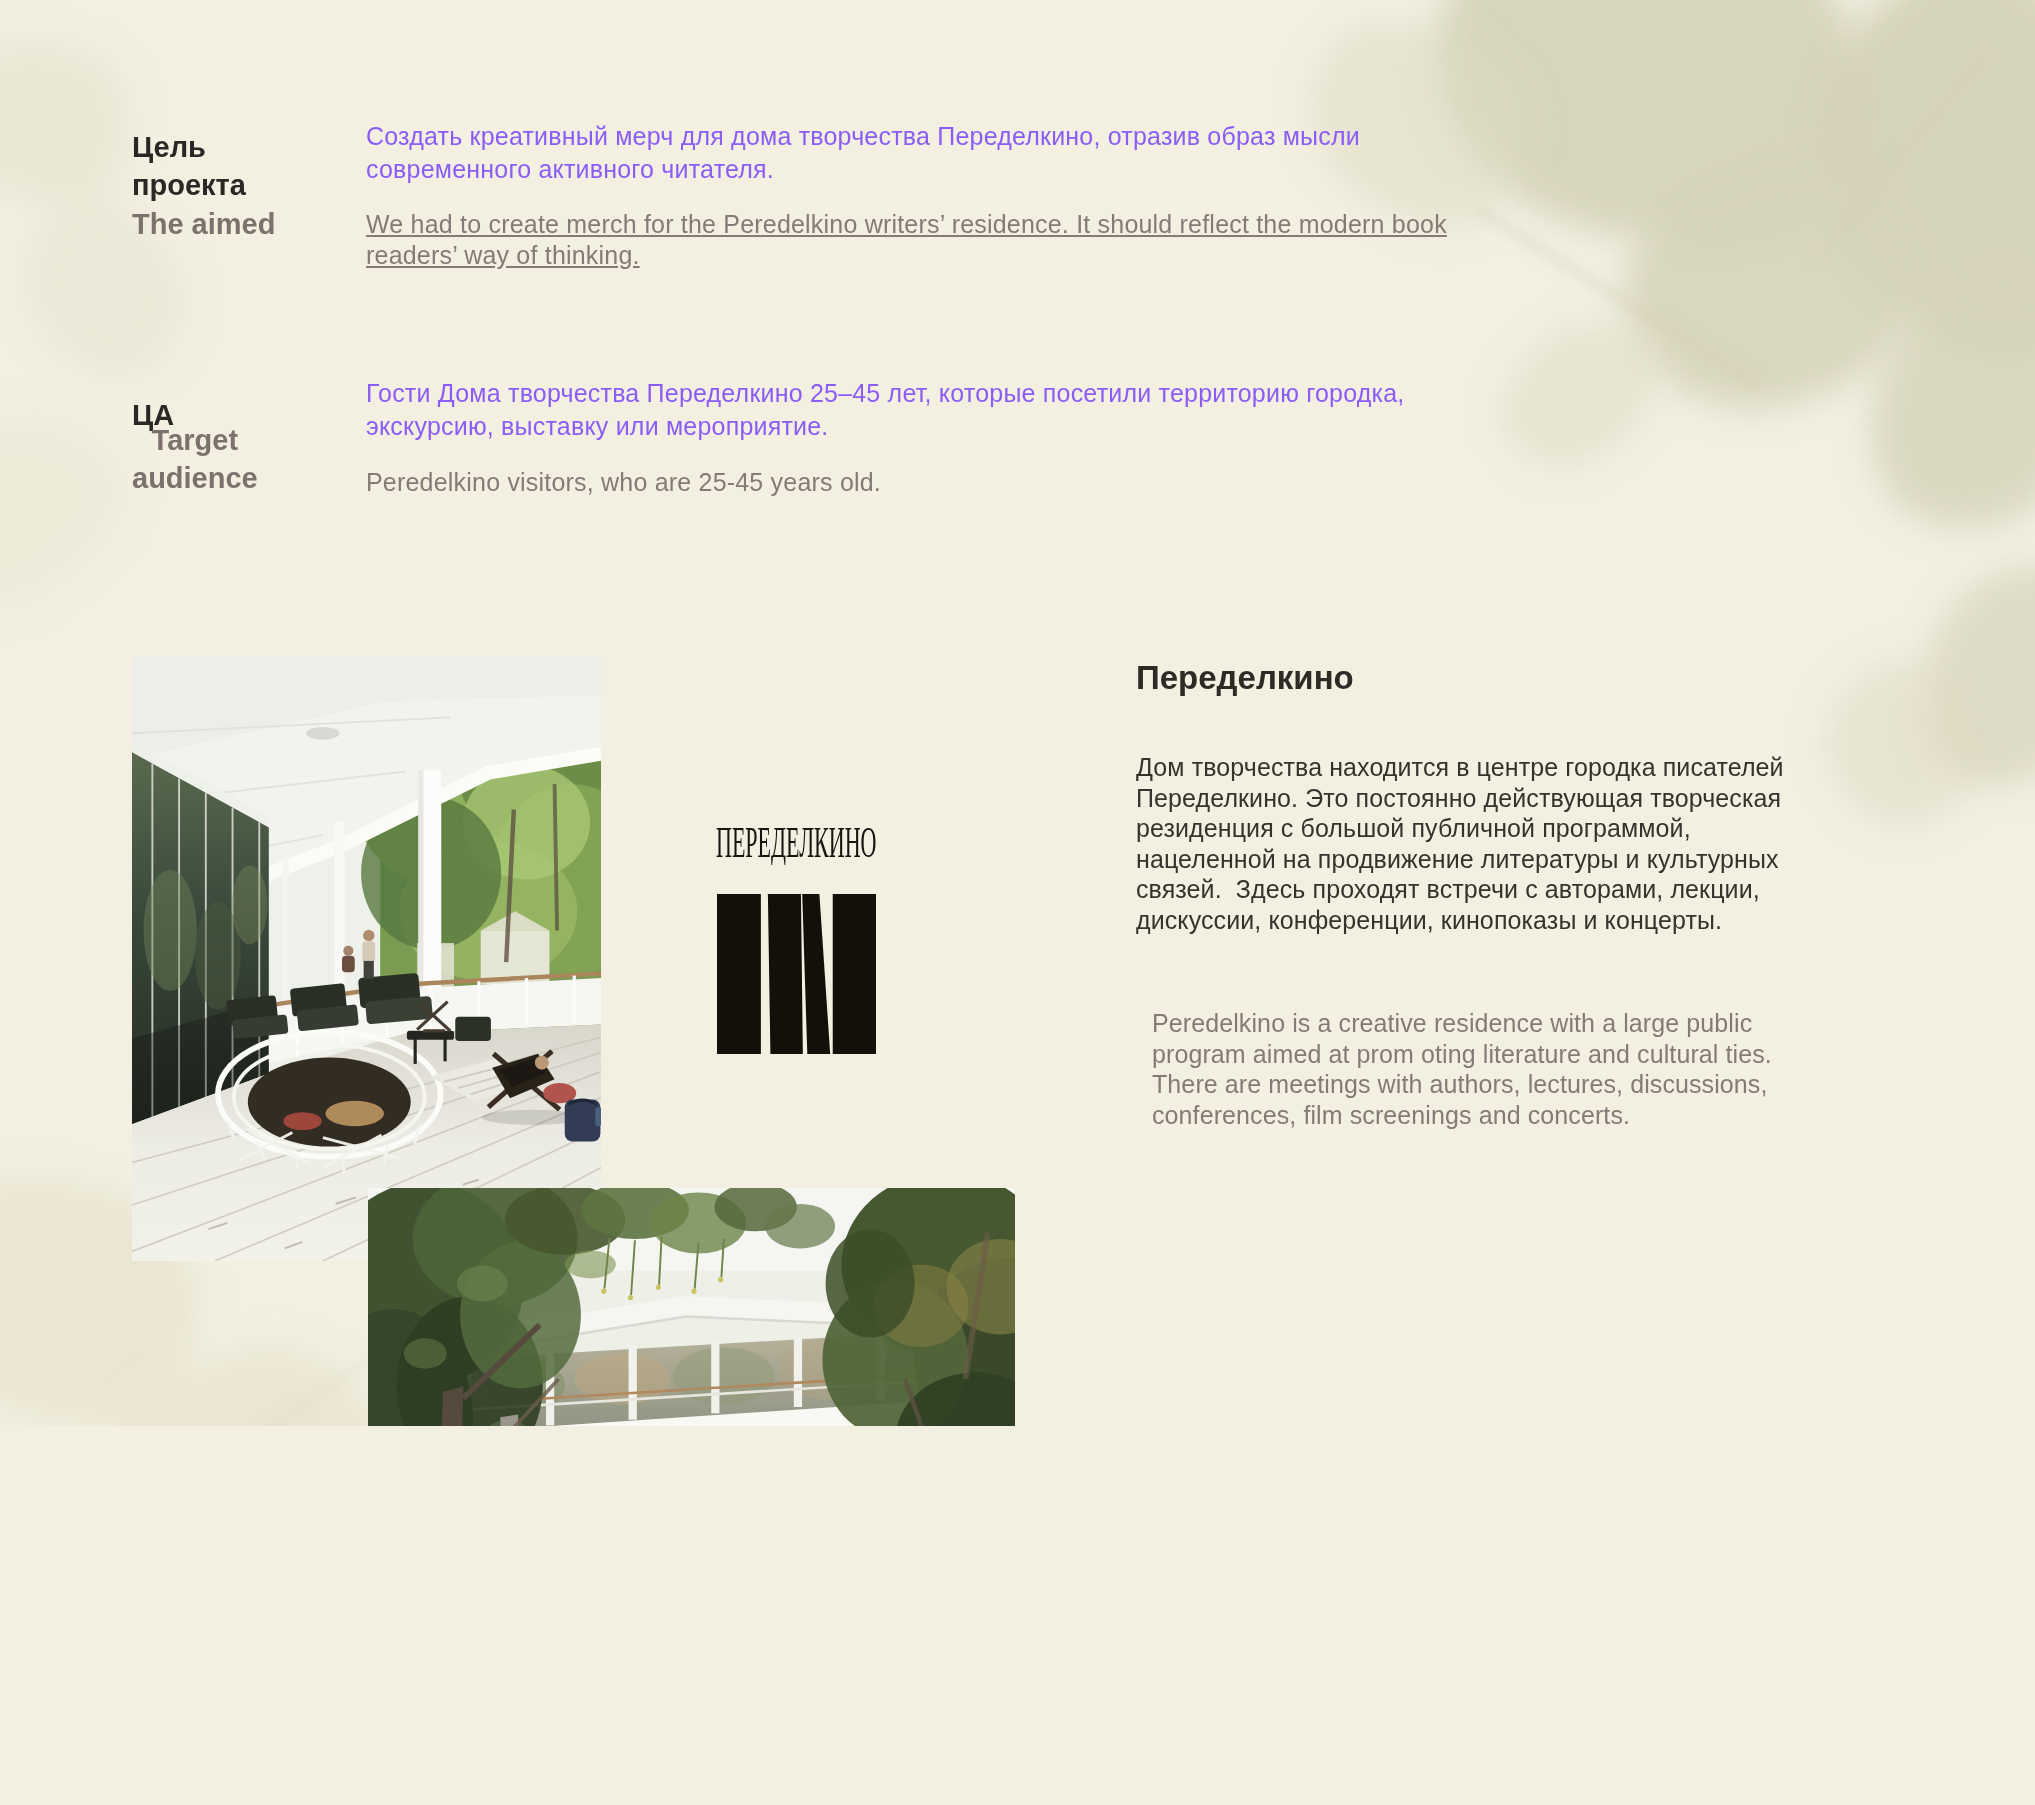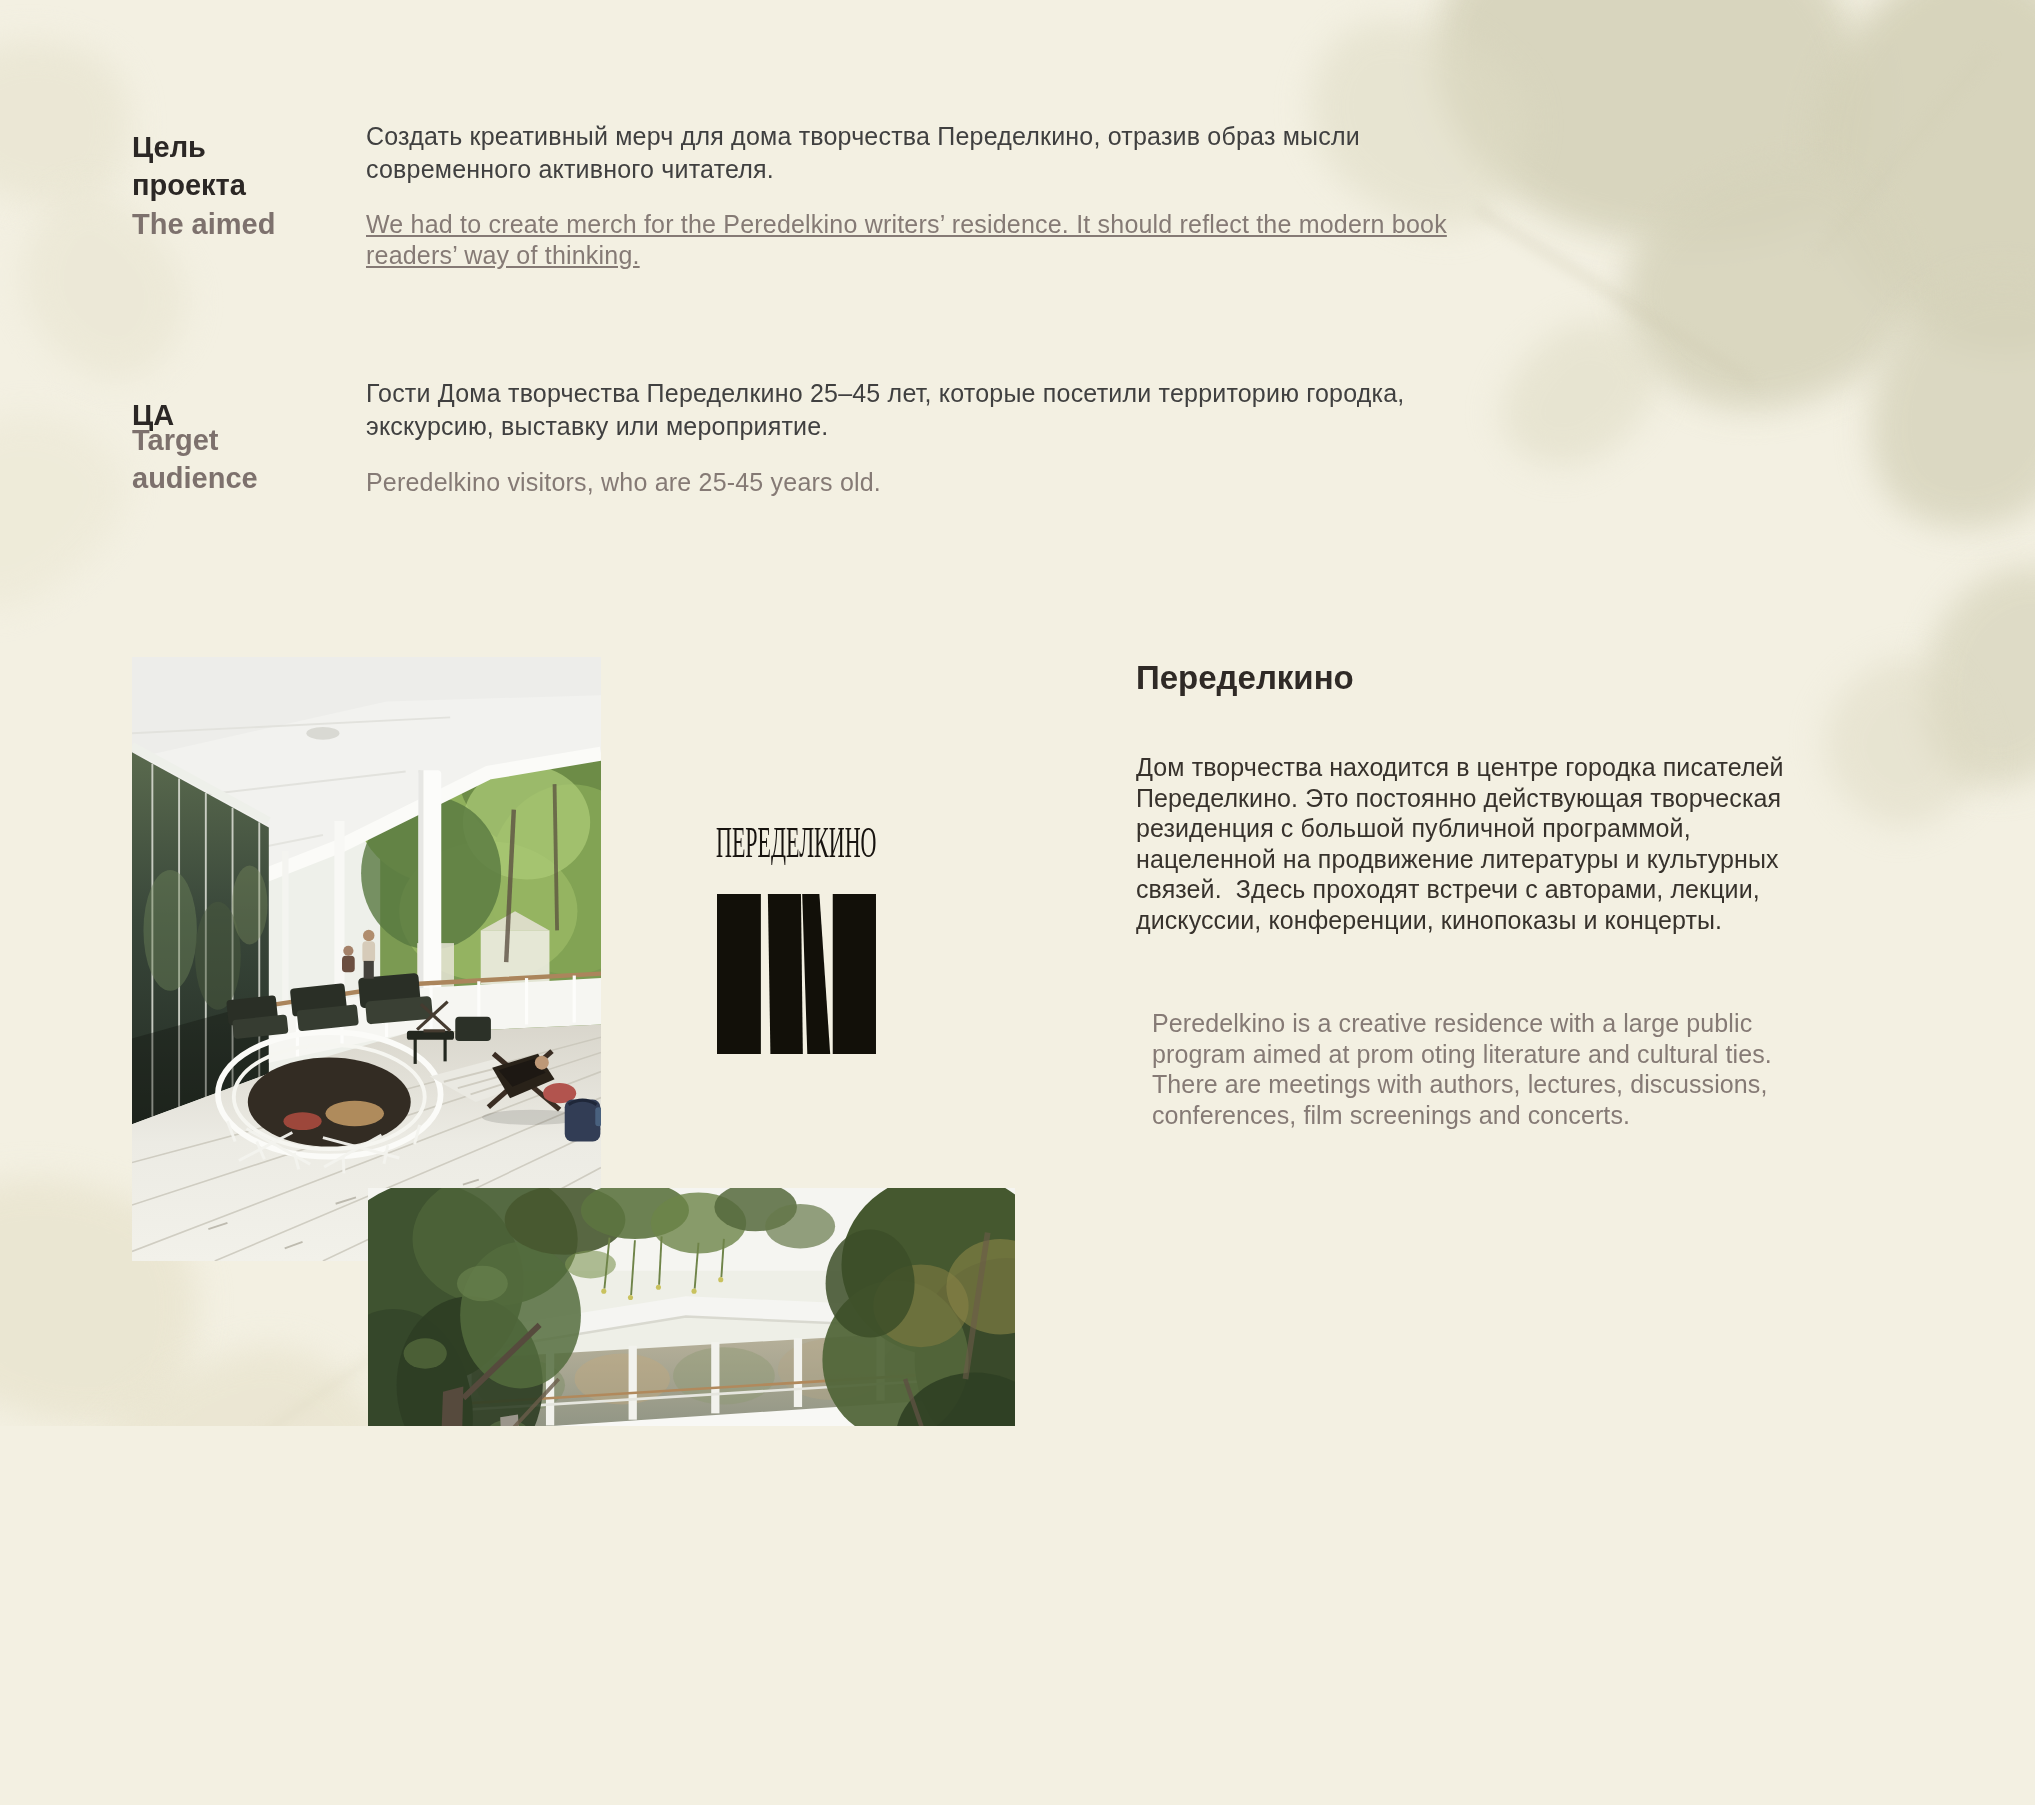--- a/index.html
+++ b/index.html
@@ -6,21 +6,21 @@
   .canvas{position:relative;width:2035px;height:1426px;overflow:hidden;
           background:#f3f0e2;font-family:"Liberation Sans",sans-serif;}
   
   .leaf{position:absolute;border-radius:62% 38% 55% 45% / 48% 60% 40% 52%;
         filter:blur(16.5px);pointer-events:none;}
   .stem{position:absolute;border-radius:5.1px;filter:blur(6.4px);pointer-events:none;}
   
   .abs{position:absolute;}
   .label{font-size:29px;line-height:38px;font-weight:700;white-space:pre-wrap;color:#2b2725;}
   .label .en,.label-en{color:#7d716d;}
-  .para-ru{font-size:25px;line-height:33px;color:#404040;white-space:pre-wrap;letter-spacing:0.2px;}
+  .para-ru{font-size:25px;line-height:33px;color:#8b5cf6;white-space:pre-wrap;letter-spacing:0.2px;}
   .para-en{font-size:25px;line-height:30.5px;color:#857a75;white-space:pre-wrap;letter-spacing:0.2px;}
   .about-ru{font-size:25px;line-height:30.5px;color:#37322c;white-space:pre-wrap;letter-spacing:0.1px;}
   .about-en{font-size:25px;line-height:30.5px;color:#857a75;white-space:pre-wrap;letter-spacing:0.1px;}
   .heading{font-size:33px;line-height:38px;font-weight:700;color:#2f2a26;}
   
   .photo{position:absolute;margin:0;padding:0;overflow:hidden;}
   .photo svg{display:block;width:100%;height:100%;}
   #photo-terrace{left:132px;top:657px;width:469px;height:604px;z-index:3;}
   #photo-building{left:368px;top:1188px;width:647px;height:543px;z-index:4;}
   
@@ -61,21 +61,21 @@
 проекта</div>
     <div class="abs label label-en z1" style="left:132px;top:205px;">The aimed</div>
     <p class="abs para-ru z1" style="left:366px;top:120px;margin:0;">Создать креативный мерч для дома творчества Переделкино, отразив образ мысли
 современного активного читателя.</p>
     <p class="abs para-en z1" style="left:366px;top:209px;margin:0;text-decoration:underline;">We had to create merch for the Peredelkino writers’ residence. It should reflect the modern book
 readers’ way of thinking.</p>
   </section>
 
   <section>
     <div class="abs label z1" style="left:132px;top:396px;">ЦА</div>
-    <div class="abs label label-en z1" style="left:132px;top:421px;">Target
+    <div class="abs label label-en z1" style="left:132px;top:421px;text-align:center;">Target
 audience</div>
     <p class="abs para-ru z1" style="left:366px;top:377px;margin:0;">Гости Дома творчества Переделкино 25–45 лет, которые посетили территорию городка,
 экскурсию, выставку или мероприятие.</p>
     <p class="abs para-en z1" style="left:366px;top:467px;margin:0;text-align:center;">Peredelkino visitors, who are 25-45 years old.</p>
   </section>
 
   <figure class="photo" id="photo-terrace">
     <svg viewBox="0 0 737 950" preserveAspectRatio="none">
       <defs>
         <linearGradient id="p1glass" x1="0" y1="0" x2="0" y2="1">

